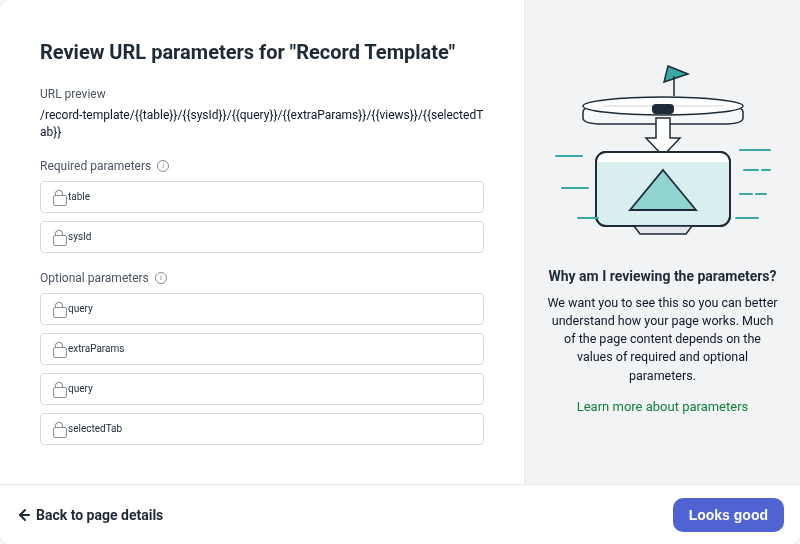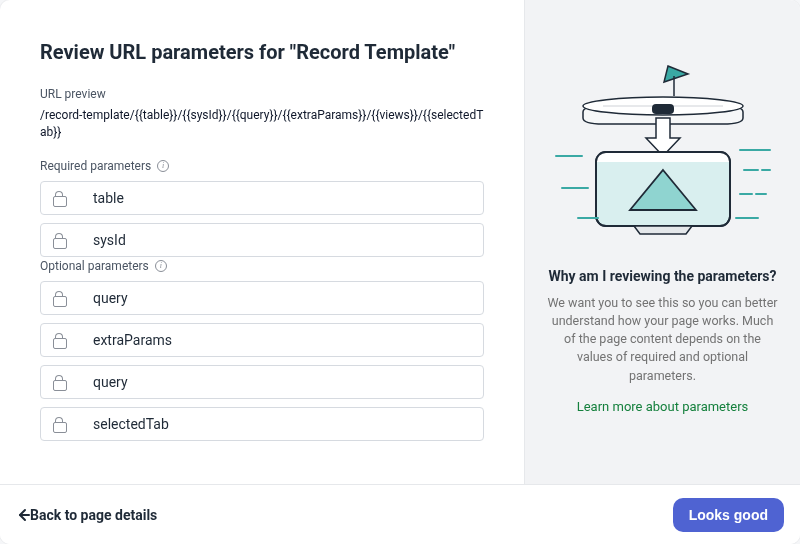--- a/index.html
+++ b/index.html
@@ -3,34 +3,34 @@
 <meta charset="utf-8">
 <style>
   * { box-sizing: border-box; margin: 0; padding: 0; }
   html, body { width: 800px; height: 544px; font-family: -apple-system, BlinkMacSystemFont, "Segoe UI", Roboto, Helvetica, Arial, sans-serif; background: #f5f6f8; color: #1f2a37; }
   .frame { width: 800px; height: 544px; background: #fff; border-radius: 10px; overflow: hidden; display: flex; flex-direction: column; box-shadow: 0 0 0 1px rgba(0,0,0,0.03); }
   .content { flex: 1; display: flex; min-height: 0; }
   .left { flex: 1; padding: 40px 40px 0 40px; overflow: hidden; }
   .right { width: 276px; background: #f2f3f5; border-left: 1px solid #e6e8eb; display: flex; flex-direction: column; align-items: center; padding: 30px 22px 20px; }
   h1 { font-size: 20px; font-weight: 700; line-height: 1.25; margin-bottom: 22px; color: #1f2a37; }
   .section-label { font-size: 12px; color: #4b5563; margin-bottom: 6px; display: flex; align-items: center; gap: 6px; }
-  .section-label.gap-top { margin-top: 2px; }
+  .section-label.gap-top { margin-top: 18px; }
   .url-preview { font-size: 12px; color: #0f172a; line-height: 1.4; word-break: break-all; margin-bottom: 18px; }
-  .param-field { display: flex; align-items: center; gap: 28px; border: 1px solid #d6dae0; border-radius: 4px; padding: 8px 12px; margin-top: 8px; background: #fff; font-size: 14px; color: #1f2a37; }
+  .param-field { display: flex; align-items: center; gap: 3px; border: 1px solid #d6dae0; border-radius: 4px; padding: 8px 12px; margin-top: 8px; background: #fff; font-size: 10px; color: #1f2a37; }
   .lock-icon { width: 12px; height: 14px; display: inline-block; position: relative; }
   .lock-icon::before { content: ""; position: absolute; left: 2px; top: 0; width: 6px; height: 6px; border: 1.2px solid #8a8f98; border-bottom: none; border-radius: 4px 4px 0 0; }
   .lock-icon::after { content: ""; position: absolute; left: 0; top: 5px; width: 12px; height: 9px; background: #fff; border: 1.2px solid #8a8f98; border-radius: 2px; }
   .info-icon { width: 12px; height: 12px; border: 1px solid #8a8f98; border-radius: 50%; display: inline-flex; align-items: center; justify-content: center; font-size: 8px; color: #8a8f98; line-height: 1; }
   .info-icon::after { content: "i"; font-style: italic; font-family: Georgia, serif; }
   .illustration { width: 230px; height: 180px; margin: 30px 0 28px; }
   .right h2 { font-size: 14px; font-weight: 700; text-align: center; margin-bottom: 10px; color: #1f2a37; }
-  .right p { font-size: 12.5px; color: #737373; text-align: center; line-height: 1.45; margin-bottom: 14px; }
+  .right p { font-size: 12.5px; color: #0f172a; text-align: center; line-height: 1.45; margin-bottom: 14px; }
   .learn-link { font-size: 13px; color: #15803d; text-decoration: none; text-align: center; }
   .footer { height: 60px; border-top: 1px solid #e6e8eb; display: flex; align-items: center; justify-content: space-between; padding: 0 16px; background: #fff; }
-  .back-link { display: flex; align-items: center; font-size: 14px; font-weight: 700; color: #1f2a37; cursor: pointer; }
+  .back-link { display: flex; align-items: center; gap: 6px; font-size: 14px; font-weight: 700; color: #1f2a37; cursor: pointer; }
   .arrow-left { width: 14px; height: 14px; display: inline-block; }
   .arrow-left svg { display: block; }
   .primary-btn { background: #4f63d2; color: #fff; border: none; border-radius: 10px; padding: 9px 16px; font-size: 14px; font-weight: 700; cursor: pointer; }
 </style>
 </head>
 <body>
 
 <div class="frame">
   <div class="content">
     <div class="left">

